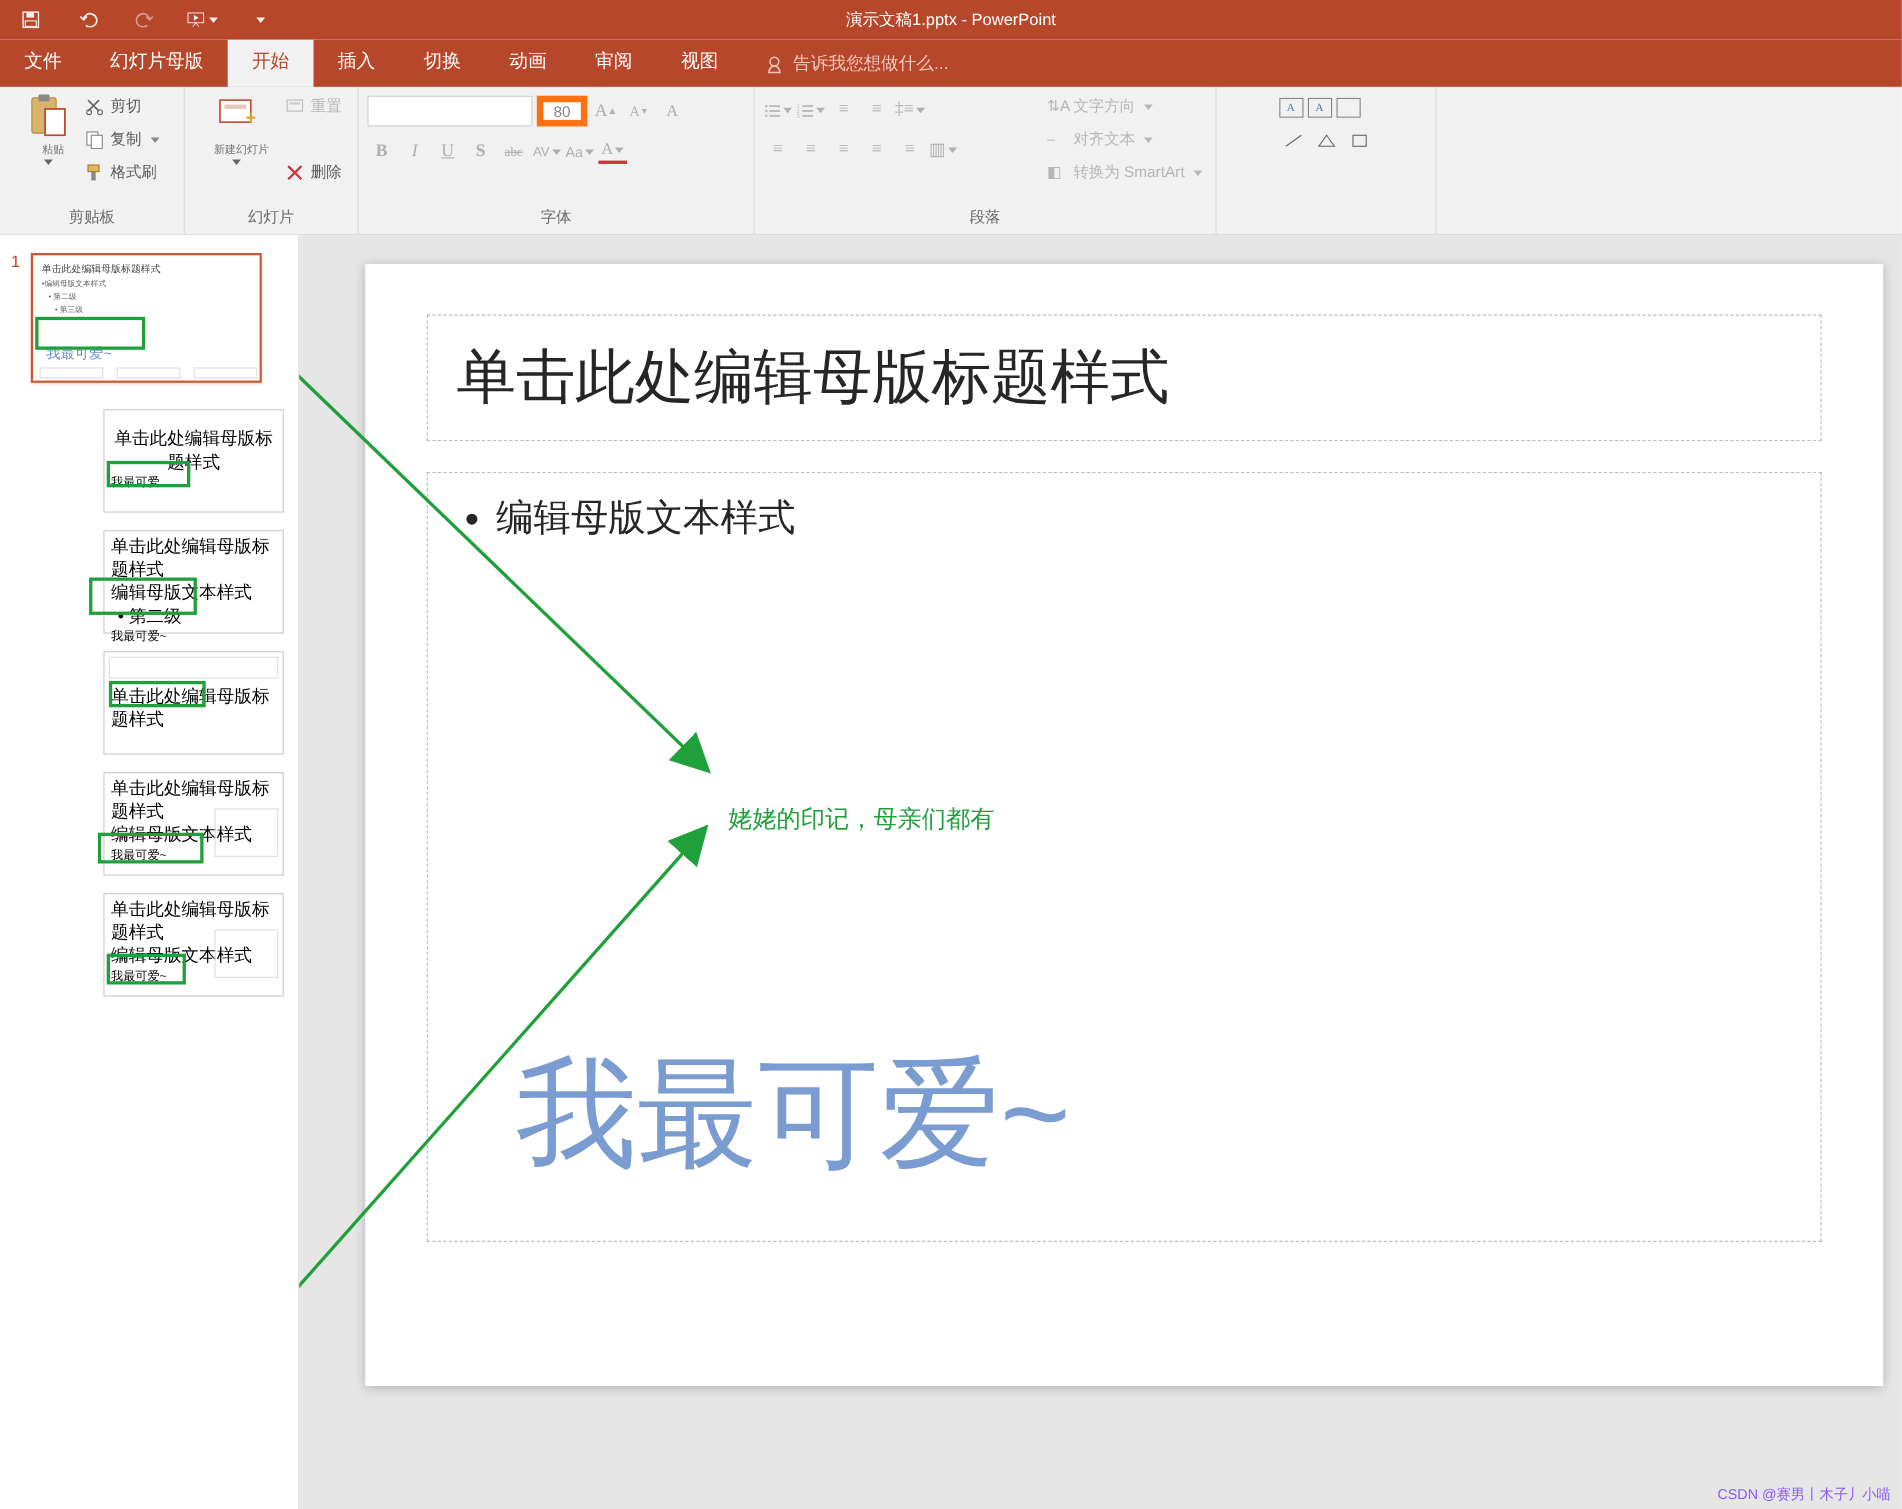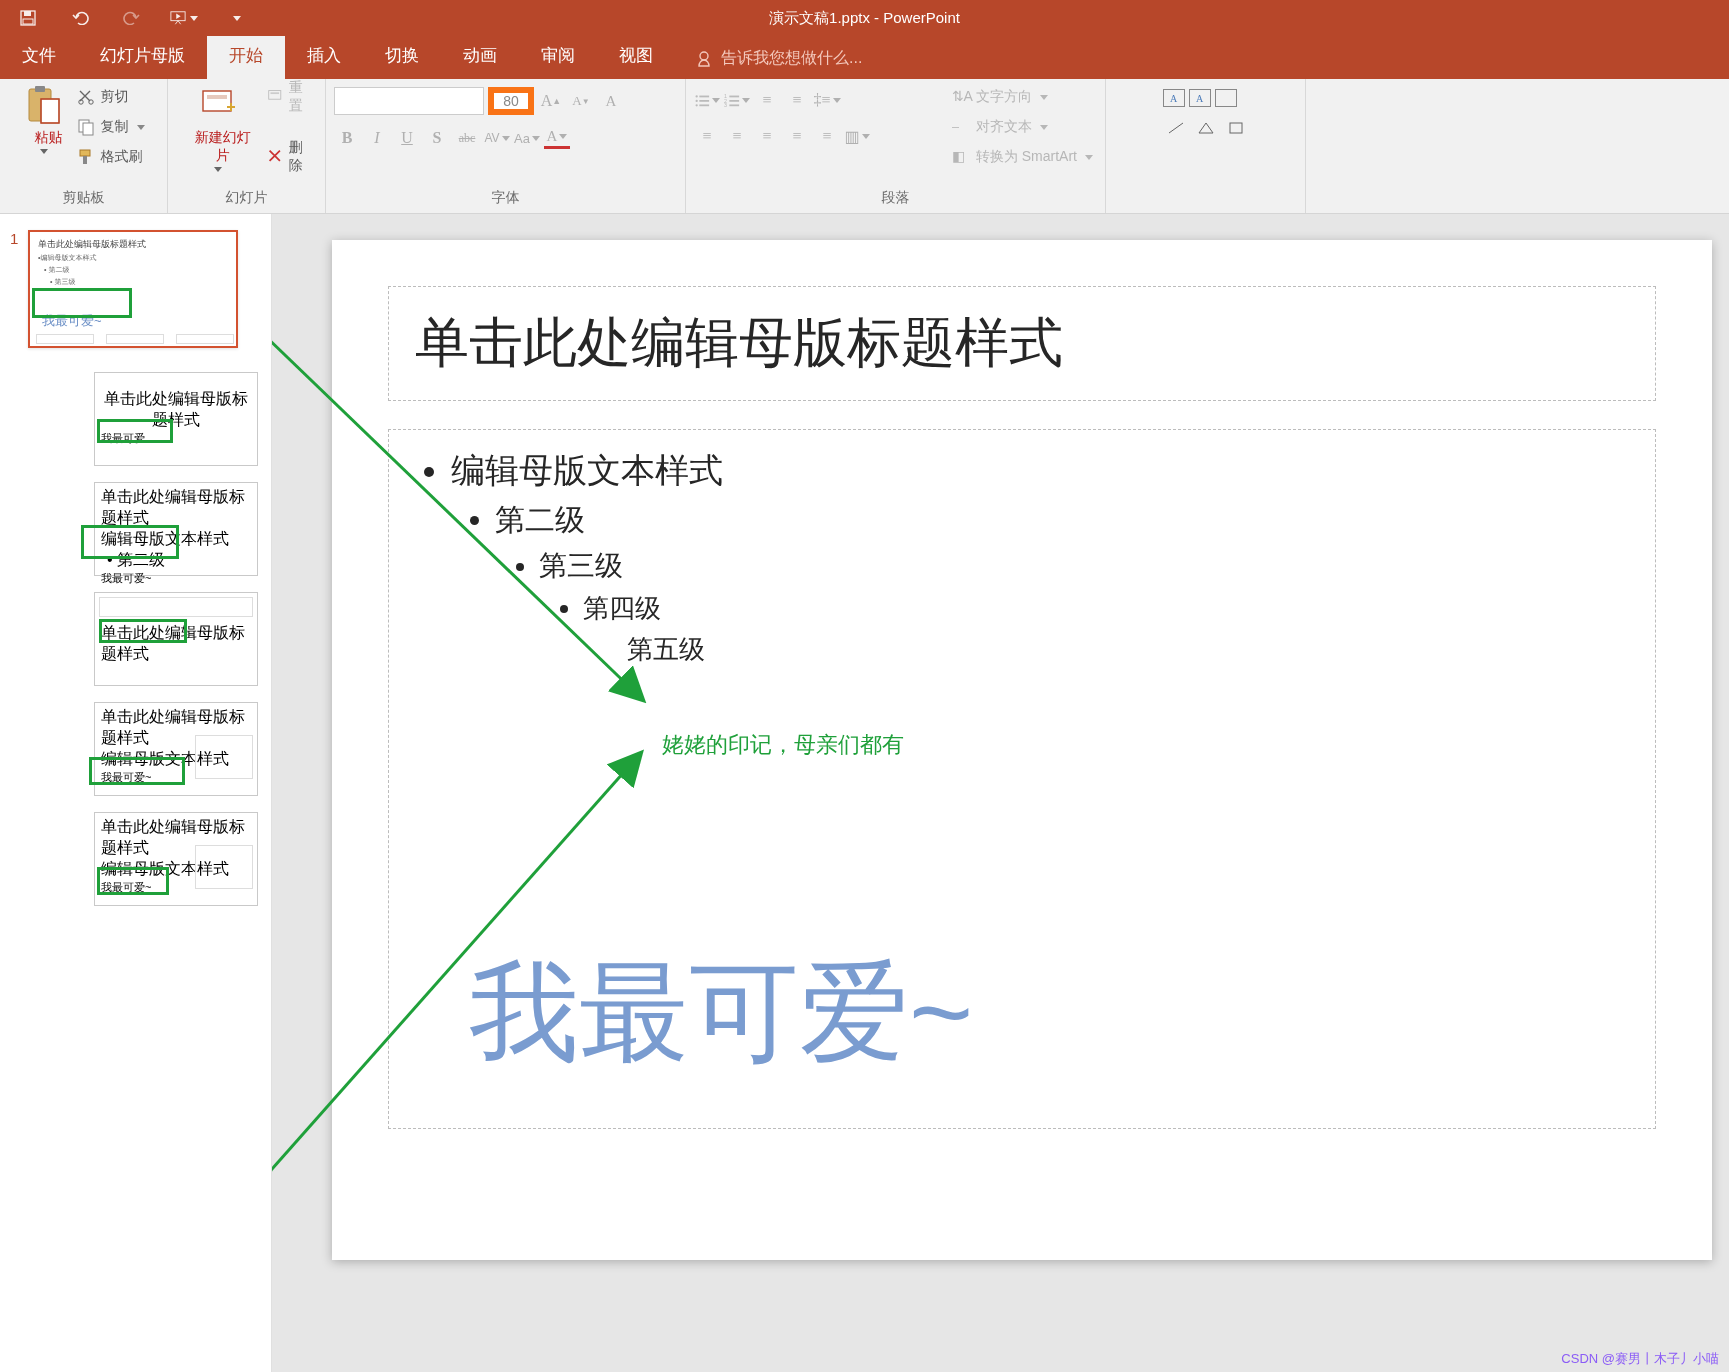--- a/index.html
+++ b/index.html
@@ -17,21 +17,21 @@
   .tab.active { background: #F1F1F1; color: #B7472A; }
   .tell-me { display: flex; align-items: center; gap: 8px; color: #f3c7bb; font-size: 16px; padding-left: 20px; padding-bottom:10px; }
 
   
   .ribbon { background: #F1F1F1; border-bottom: 1px solid #d5d5d5; height: 135px; display: flex; }
   .group { border-right: 1px solid #d8d8d8; padding: 4px 8px 0; display: flex; flex-direction: column; align-items: center; }
   .group-body { flex: 1; display: flex; align-items: flex-start; gap: 6px; }
   .group-label { font-size: 14px; color: #6a6a6a; padding: 4px 0 6px; text-align: center; width: 100%; }
   .big-btn { display: flex; flex-direction: column; align-items: center; gap: 2px; padding: 2px 4px; }
   .big-btn .ico { width: 40px; height: 42px; }
-  .big-btn .lbl { font-size: 14px; color: #b91c1c; margin-left: 12px; }
+  .big-btn .lbl { font-size: 10px; color: #737373; margin-left: 12px; }
   .stack { display: flex; flex-direction: column; gap: 2px; }
   .small-btn { display: flex; align-items: center; gap: 6px; font-size: 14px; color: #5a5a5a; padding: 2px 4px; height: 28px; }
   .small-btn.disabled, .disabled { color: #b7b7b7; }
   .ico-sm { width: 18px; height: 18px; display: inline-block; }
   .font-row { display:flex; gap:4px; align-items:center;}
   .font-name { width:150px; height:28px; border:1px solid #ccc; background:#fff; }
   .font-size { width:46px; height:28px; border:6px solid #f97316; background:#fff; text-align:center; font-size:14px; color:#888;}
   .mini { width:26px; height:26px; display:flex; align-items:center; justify-content:center; color:#b0b0b0; font-family: "Times New Roman", serif; }
 
   
@@ -383,35 +383,20 @@
   </div>
 
   <div class="slide-area">
     <div class="slide">
       <div class="ph-title">
         <span>单击此处编辑母版标题样式</span>
       </div>
       <div class="ph-body">
         <ul>
           <li class="lvl1"><span>编辑母版文本样式</span>
-            <ul>
-                <li class="lvl2"><span>第二级</span>
-              <ul>
-                    <li class="lvl3"><span>第三级</span>
-                <ul>
-                        <li class="lvl4"><span>第四级</span>
-                  <ul>
-                            <li class="lvl5"><span>第五级</span></li>
-                          </ul>
-                </li>
-                      </ul>
-              </li>
-                  </ul>
-            </li>
-              </ul>
           </li>
         </ul>
         <div class="big-text">我最可爱~</div>
       </div>
     </div>
 
     <div class="annotation">姥姥的印记，母亲们都有</div>
 
     <svg class="arrow-svg" width="1400" height="1100">
       <defs>

